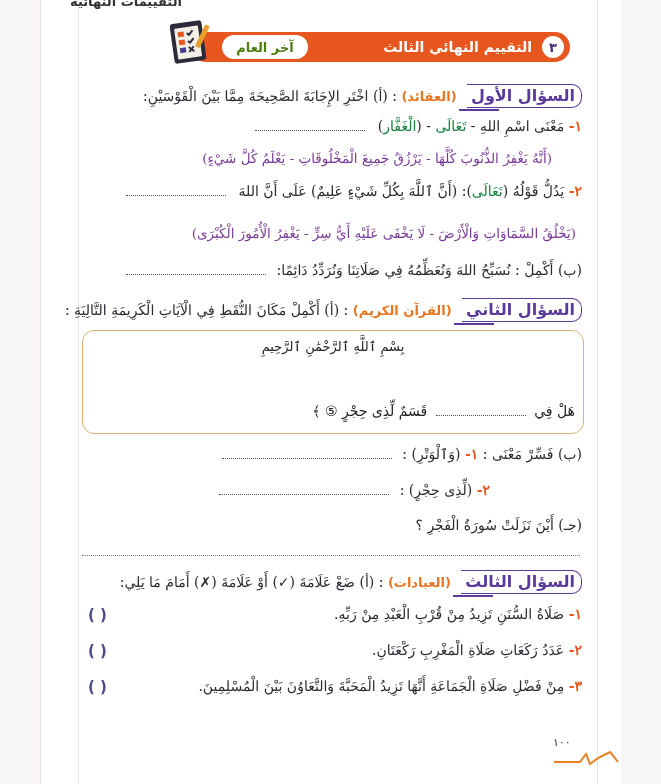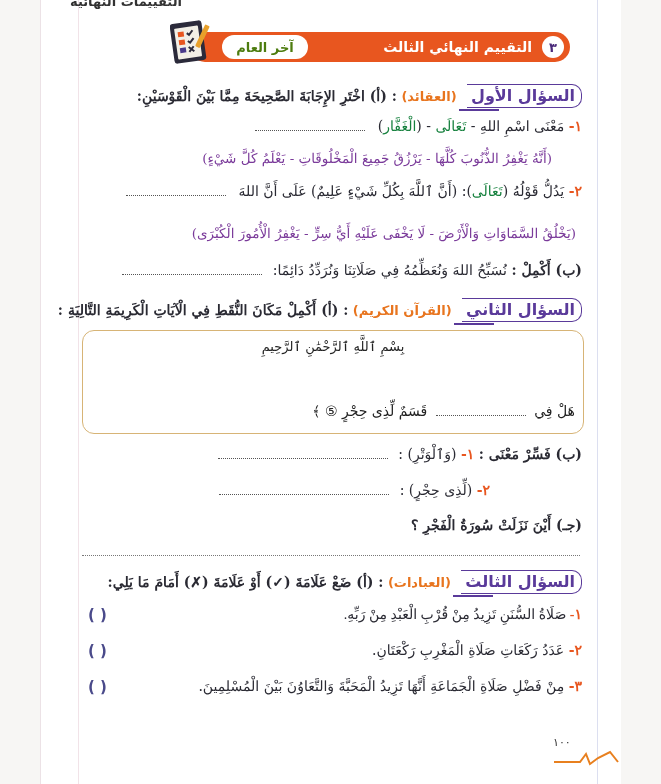--- a/index.html
+++ b/index.html
@@ -59,21 +59,21 @@
   .qbadge {
     display: inline-block; border: 1.5px solid #5a3a9a; border-left: none;
     border-radius: 0 10px 10px 0;
     font-family: "DejaVu Sans", sans-serif; font-weight: bold; font-size: 16px;
     color: #5a3a9a; padding: 1px 6px 2px 4px; margin-left: 6px; position: relative;
   }
   .qbadge::after {
     content: ""; position: absolute; left: -8px; bottom: -4px; width: 40px; height: 2px; background: #5a3a9a;
   }
   .subj { color: #e8751f; font-weight: bold; font-family: "DejaVu Sans", sans-serif; font-size: 13px; }
-  .bold { font-weight: bold; }
+  .bold { font-weight: normal; }
   .num { color: #e8561f; font-weight: bold; }
   .orange { color: #15803d; }
   .choices { color: #7a3a9a; font-size: 13.5px; }
   .dots {
     display: inline-block; border-bottom: 1px dotted #555; vertical-align: baseline; height: 10px;
   }
   .quran-box {
     position: absolute; left: 82px; top: 330px; width: 500px; height: 102px;
     border: 1.5px solid #d7b476; border-radius: 12px; background: #fff;
   }
@@ -179,21 +179,21 @@
     <span class="dots" style="width:170px;margin-right:6px;"></span>
   </div>
   <div class="line bold" style="top:517px;">(جـ) أَيْنَ نَزَلَتْ سُورَةُ الْفَجْرِ ؟</div>
 
   <div class="line" style="top:570px;">
     <span class="qbadge">السؤال الثالث</span>
     <span class="subj">(العبادات)</span>
     <span class="bold">: (أ) ضَعْ عَلَامَةَ (✓) أَوْ عَلَامَةَ (✗) أَمَامَ مَا يَلِي:</span>
   </div>
 
-  <div class="line" style="top:606px;font-family:Liberation Serif, serif;">
+  <div class="line" style="top:606px;">
     <span class="num">١-</span>
     <span>صَلَاةُ السُّنَنِ تَزِيدُ مِنْ قُرْبِ الْعَبْدِ مِنْ رَبِّهِ.</span>
   </div>
   <div class="line" style="top:642px;">
     <span class="num">٢-</span>
     <span>عَدَدُ رَكَعَاتِ صَلَاةِ الْمَغْرِبِ رَكْعَتَانِ.</span>
   </div>
   <div class="line" style="top:678px;">
     <span class="num">٣-</span>
     <span>مِنْ فَضْلِ صَلَاةِ الْجَمَاعَةِ أَنَّهَا تَزِيدُ الْمَحَبَّةَ وَالتَّعَاوُنَ بَيْنَ الْمُسْلِمِينَ.</span>

